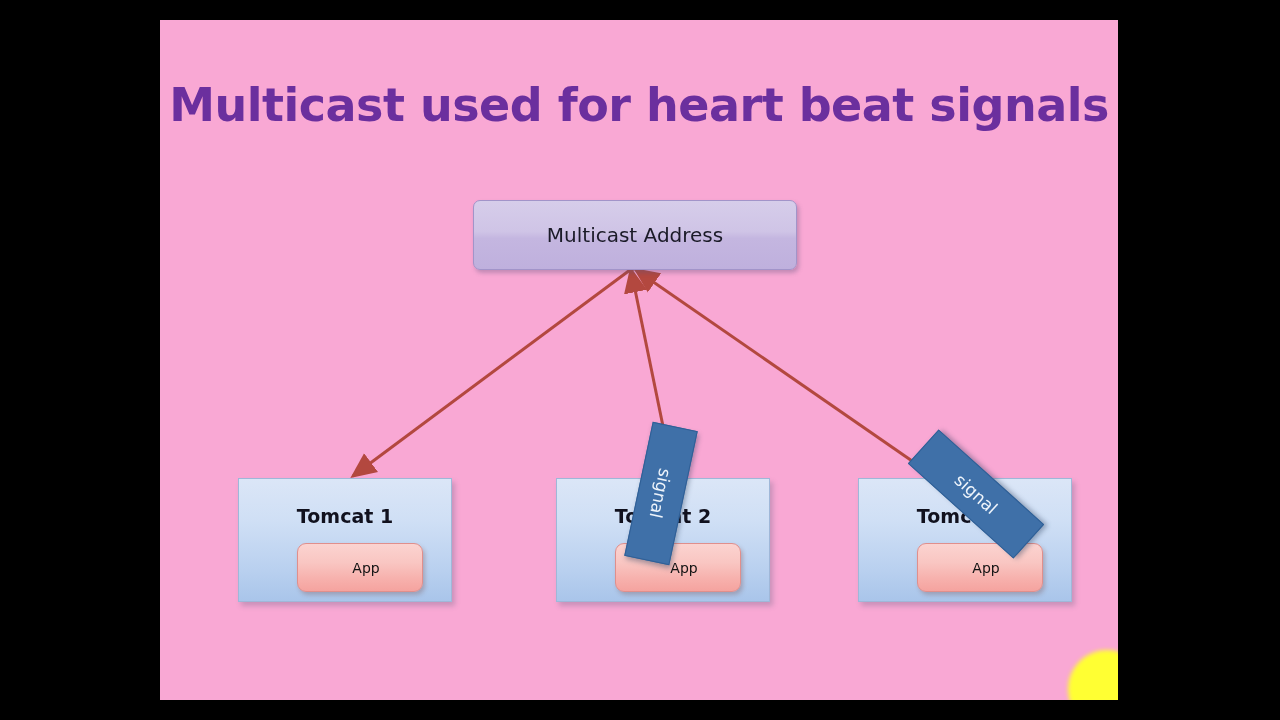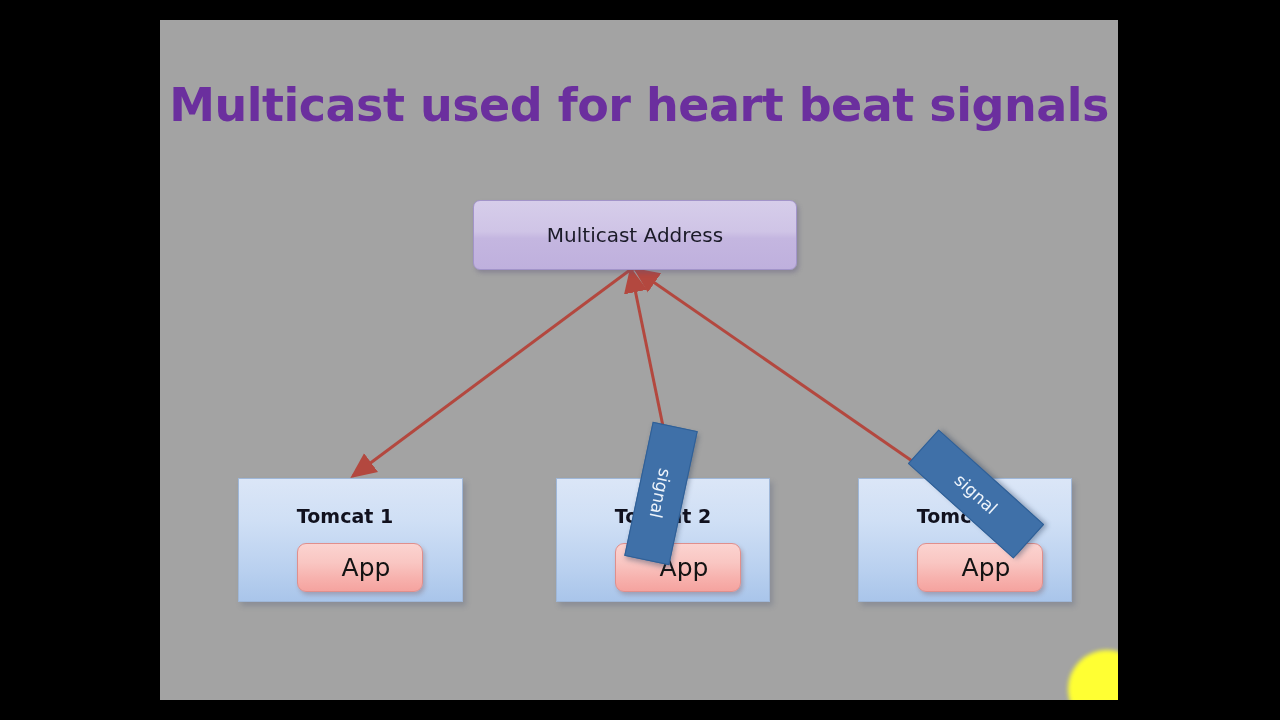--- a/index.html
+++ b/index.html
@@ -19,21 +19,21 @@
     height: 720px;
     background: #000000;
   }
   
   #slide {
     position: absolute;
     left: 160px;
     top: 20px;
     width: 958px;
     height: 680px;
-    background: #a3a3a3;
+    background: #f9a8d4;
     overflow: hidden;
   }
   #slide-title {
     position: absolute;
     left: 0px;
     top: 58px;
     width: 958px;
     text-align: center;
     font-family: "DejaVu Sans", sans-serif;
     font-size: 46px;
@@ -66,21 +66,21 @@
   
   .tomcat-box {
     position: absolute;
     top: 458px;
     width: 212px;
     height: 122px;
     background: linear-gradient(to bottom, #dbe6f7 0%, #cfdff5 35%, #b9d0ef 75%, #a9c5ea 100%);
     border: 1px solid #9fb7d8;
     box-shadow: 3px 4px 5px rgba(80,90,120,0.28);
   }
-  #tomcat-box-1 { left: 78px; padding-left: 11px; }
+  #tomcat-box-1 { left: 78px; }
   #tomcat-box-2 { left: 396px; }
   #tomcat-box-3 { left: 698px; }
   .tomcat-label {
     position: absolute;
     top: 26px;
     left: 0;
     width: 212px;
     text-align: center;
     font-family: "DejaVu Sans", sans-serif;
     font-size: 19px;
@@ -97,21 +97,21 @@
     border-radius: 9px;
     background: linear-gradient(to bottom, #fbd3d0 0%, #f9c6c2 40%, #f7b0ac 75%, #f5a39f 100%);
     border: 1px solid #e08f8c;
     box-shadow: 2px 3px 4px rgba(120,80,80,0.33);
     display: flex;
     align-items: center;
     justify-content: center;
   }
   .app-label {
     font-family: "DejaVu Sans", sans-serif;
-    font-size: 25px;
+    font-size: 14px;
     color: #131313;
     margin-left: 12px;
   }
   
   .signal-tag {
     position: absolute;
     background: #3f70a8;
     border: 1px solid #2f5f96;
     box-shadow: 2px 3px 5px rgba(40,60,90,0.4);
     color: #ffffff;

